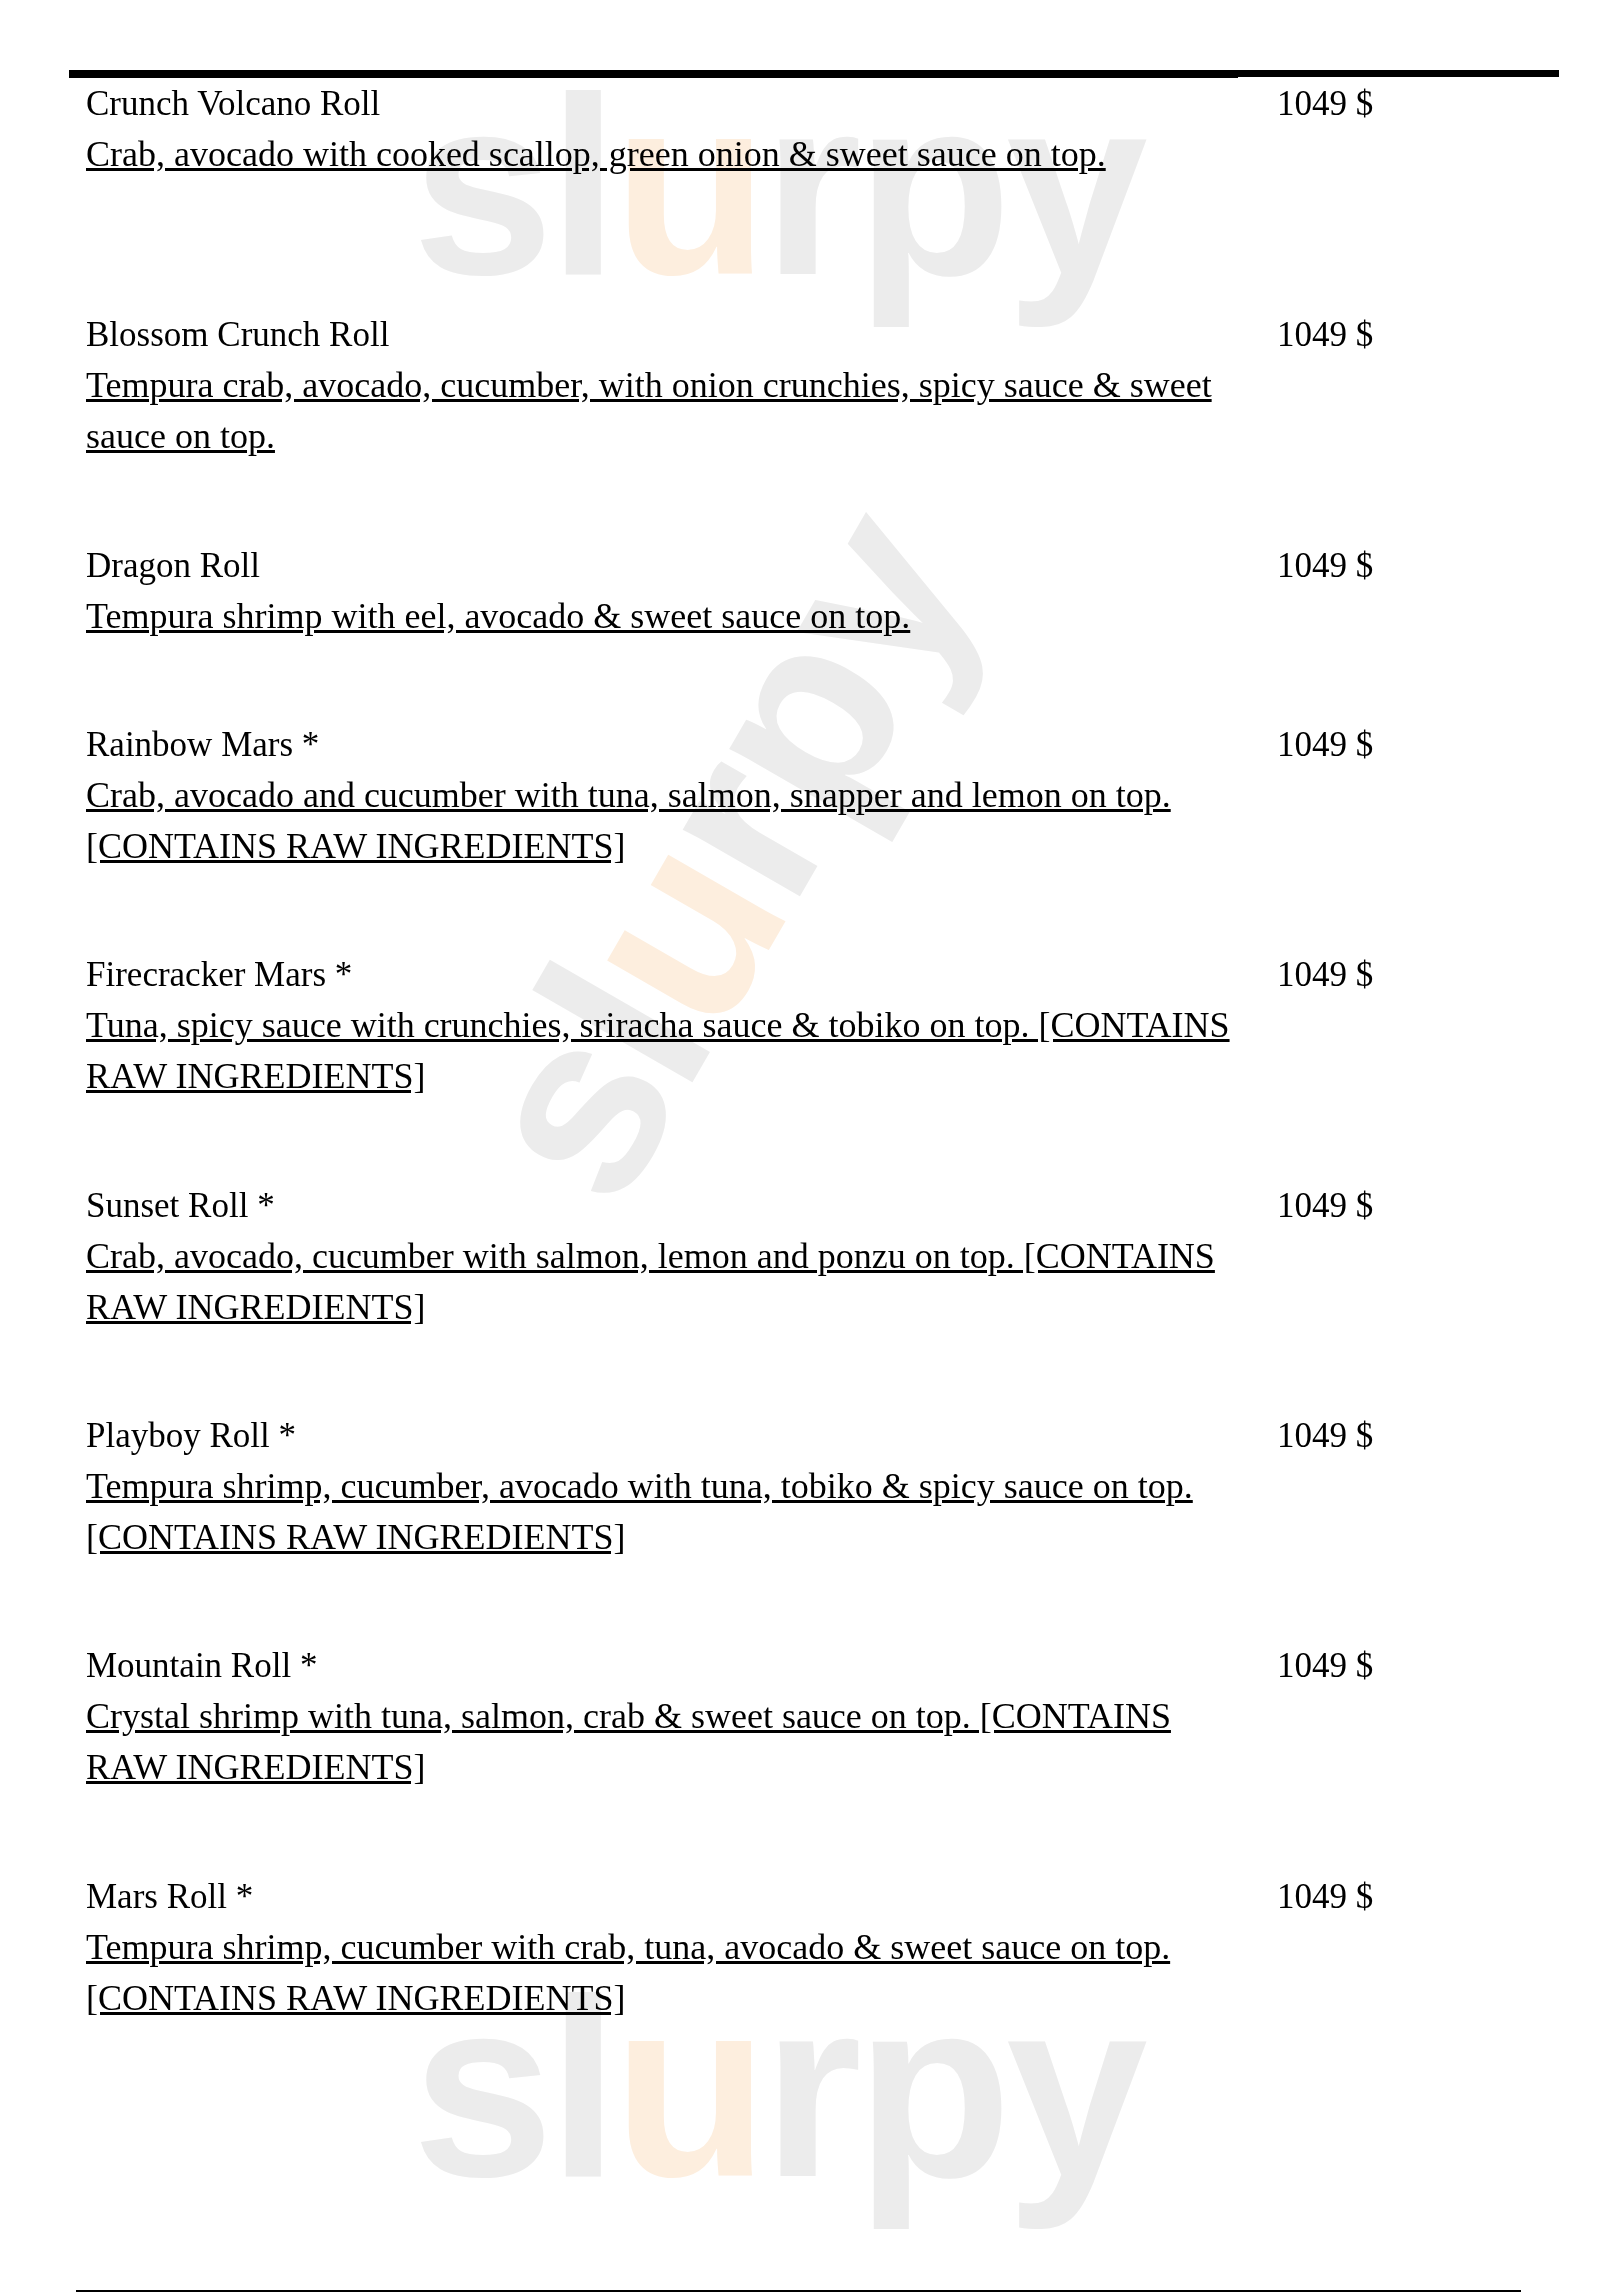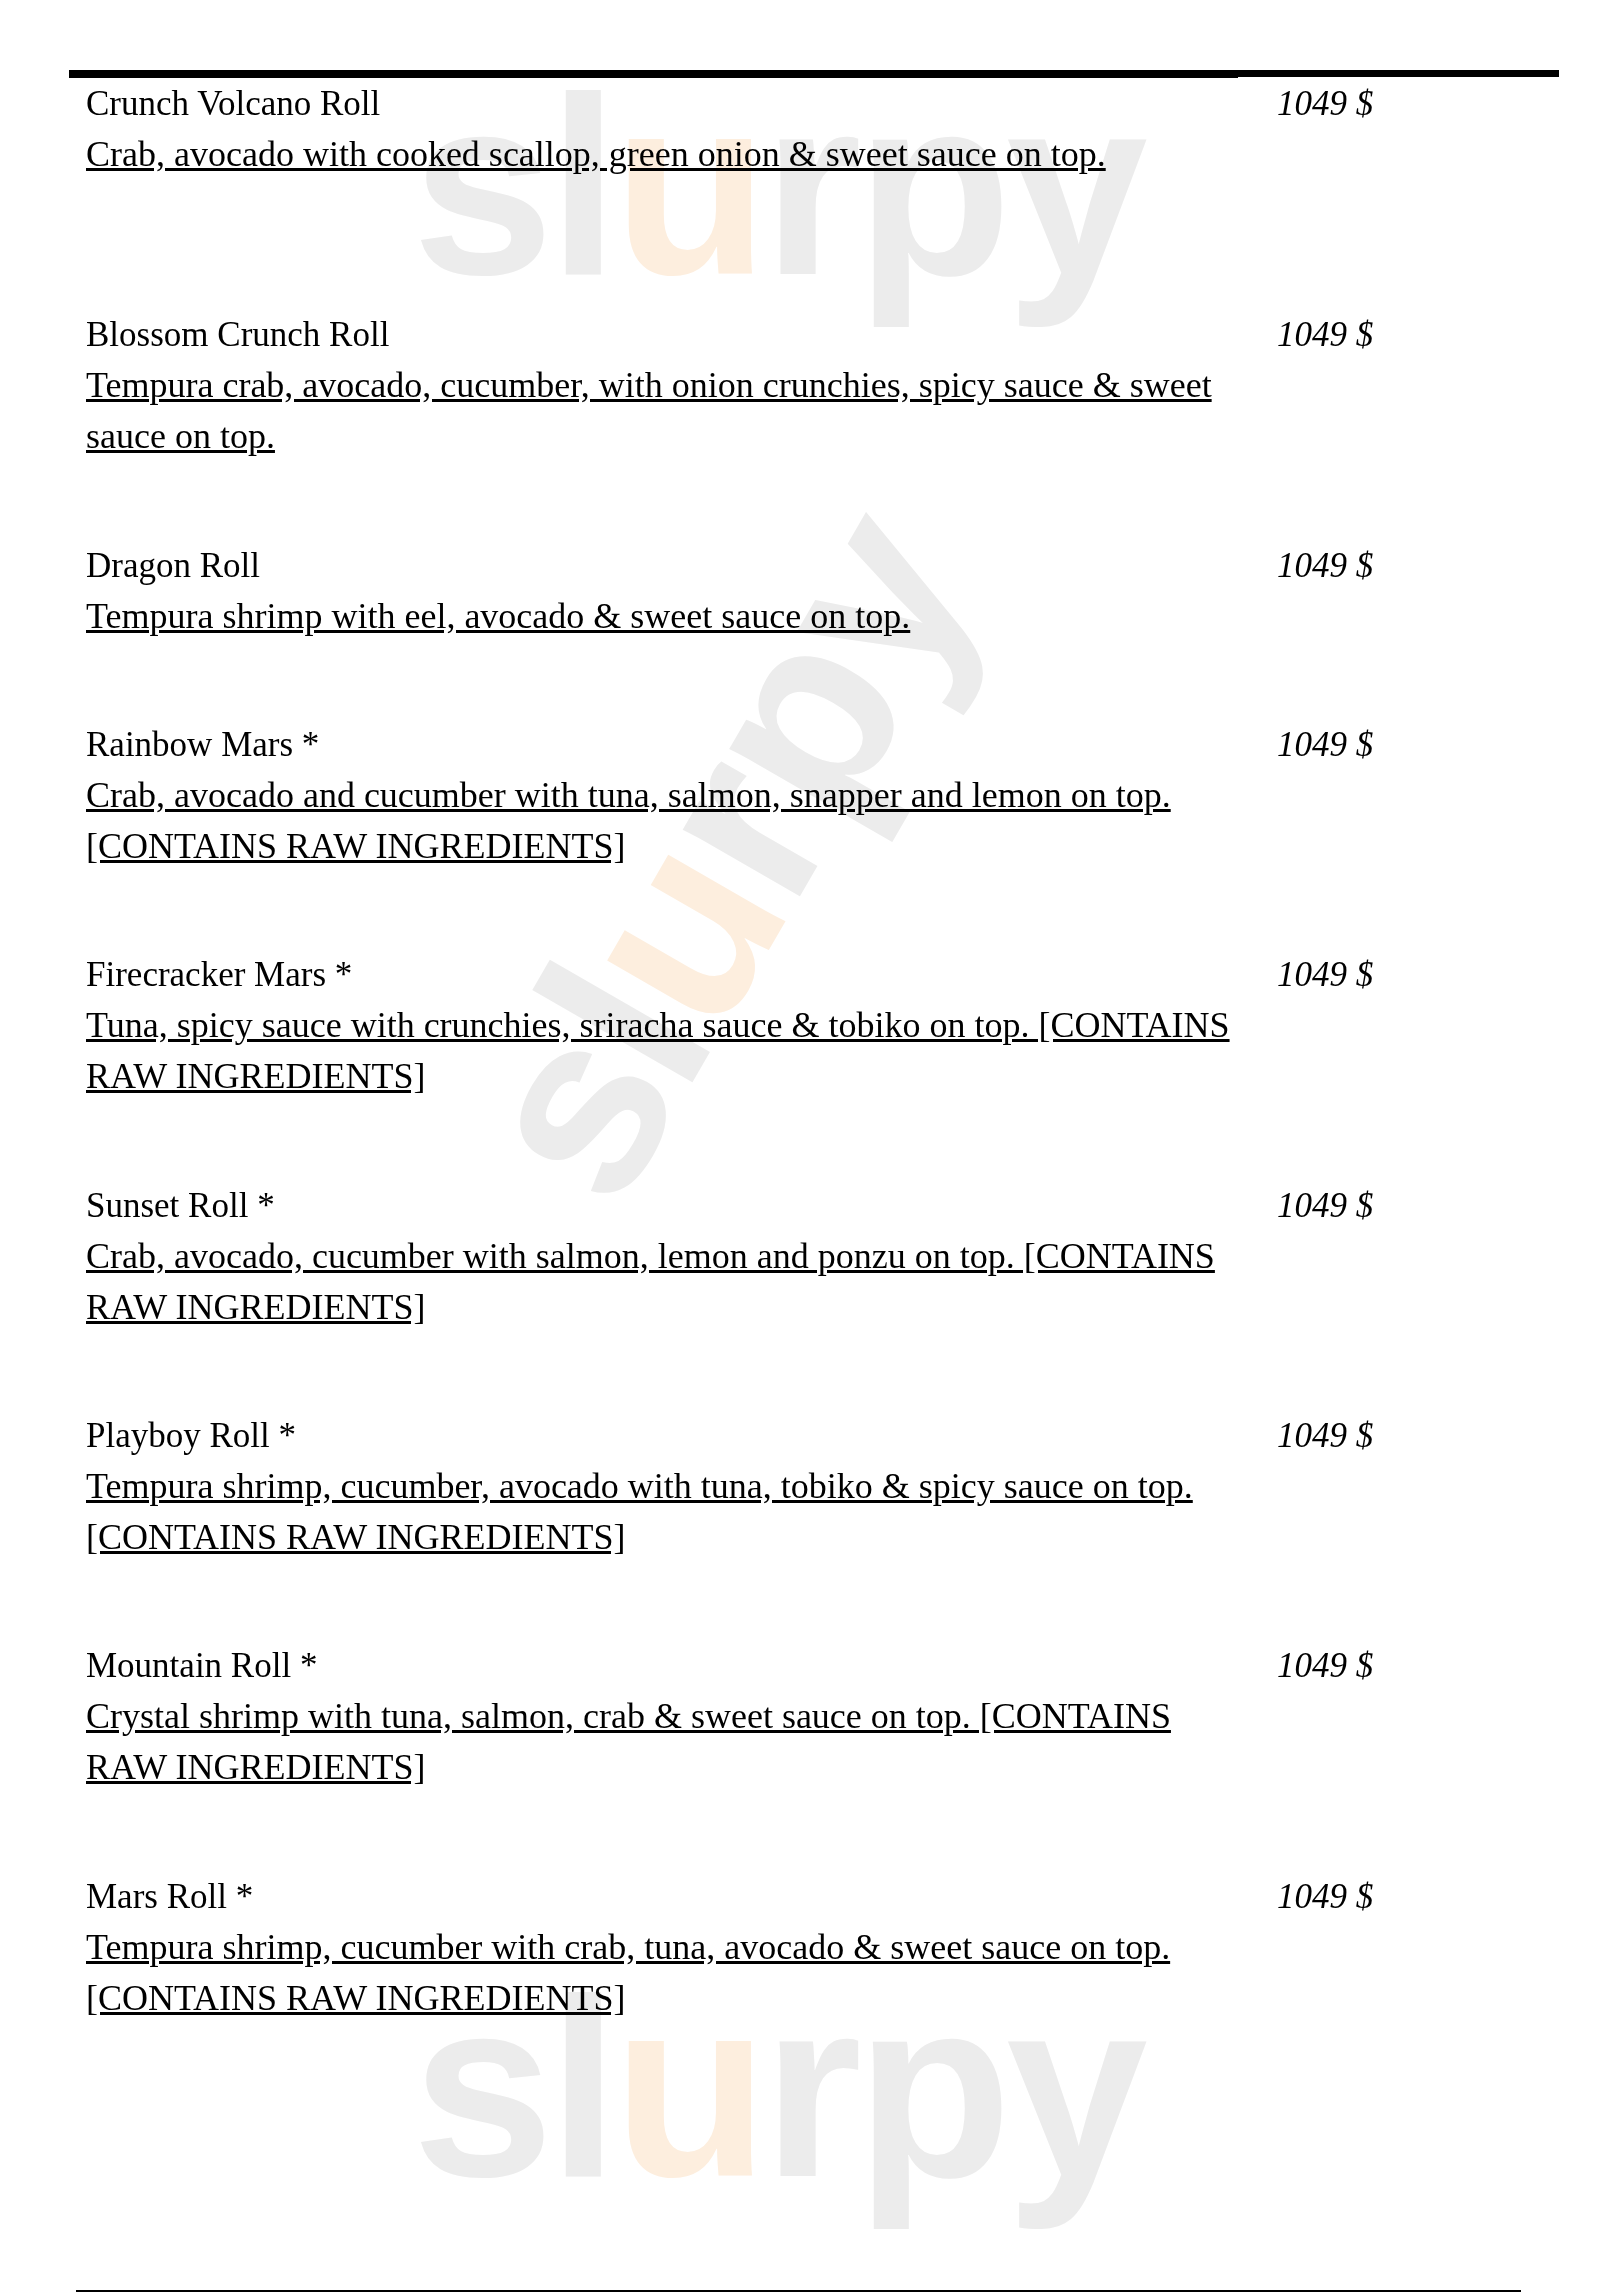--- a/index.html
+++ b/index.html
@@ -8,21 +8,21 @@
   .watermark { position: absolute; left: 0; top: 0; width: 1621px; height: 2098px; pointer-events: none; }
   .wm-text { position: absolute; font-family: "Liberation Sans", "DejaVu Sans", sans-serif; font-weight: bold;
              color: #ececec; font-size: 255px; letter-spacing: -5.9px; }
   .wm-text .u { color: #fdeede; }
   .top-rule { position: absolute; left: 69px; top: 70px; width: 1490px; height: 7.8px; background: #000; }
   .top-rule-gap { position: absolute; left: 1238px; top: 77px; width: 321px; height: 1px; background: #fff; }
   .bottom-rule { position: absolute; left: 76px; top: 2290px; width: 1445px; height: 2px; background: #000; }
   .menu { position: absolute; left: 86px; top: 78px; width: 1470px; }
   .item { position: absolute; left: 0; width: 1470px; }
   .item-name { position: absolute; left: 0; top: 0; font-size: 35px; line-height: 51px; white-space: nowrap; }
-  .item-price { position: absolute; left: 1191px; top: 0; font-size: 35px; line-height: 51px; white-space: nowrap; font-style: italic; }
+  .item-price { position: absolute; left: 1191px; top: 0; font-size: 35px; line-height: 51px; white-space: nowrap; }
   .item-desc { position: absolute; left: 0; top: 51px; width: 1157px; font-size: 36px; line-height: 51px; text-decoration: underline; }
 </style>
 </head>
 <body>
 
 <div class="watermark">
   <div class="wm-text" style="left:412px; top:39px;">sl<span class="u">u</span>rpy</div>
   <div class="wm-text" style="left:412px; top:1098px; transform: rotate(-60deg); transform-origin: left top;">sl<span class="u">u</span>rpy</div>
   <div class="wm-text" style="left:412px; top:1941px;">sl<span class="u">u</span>rpy</div>
 </div>

